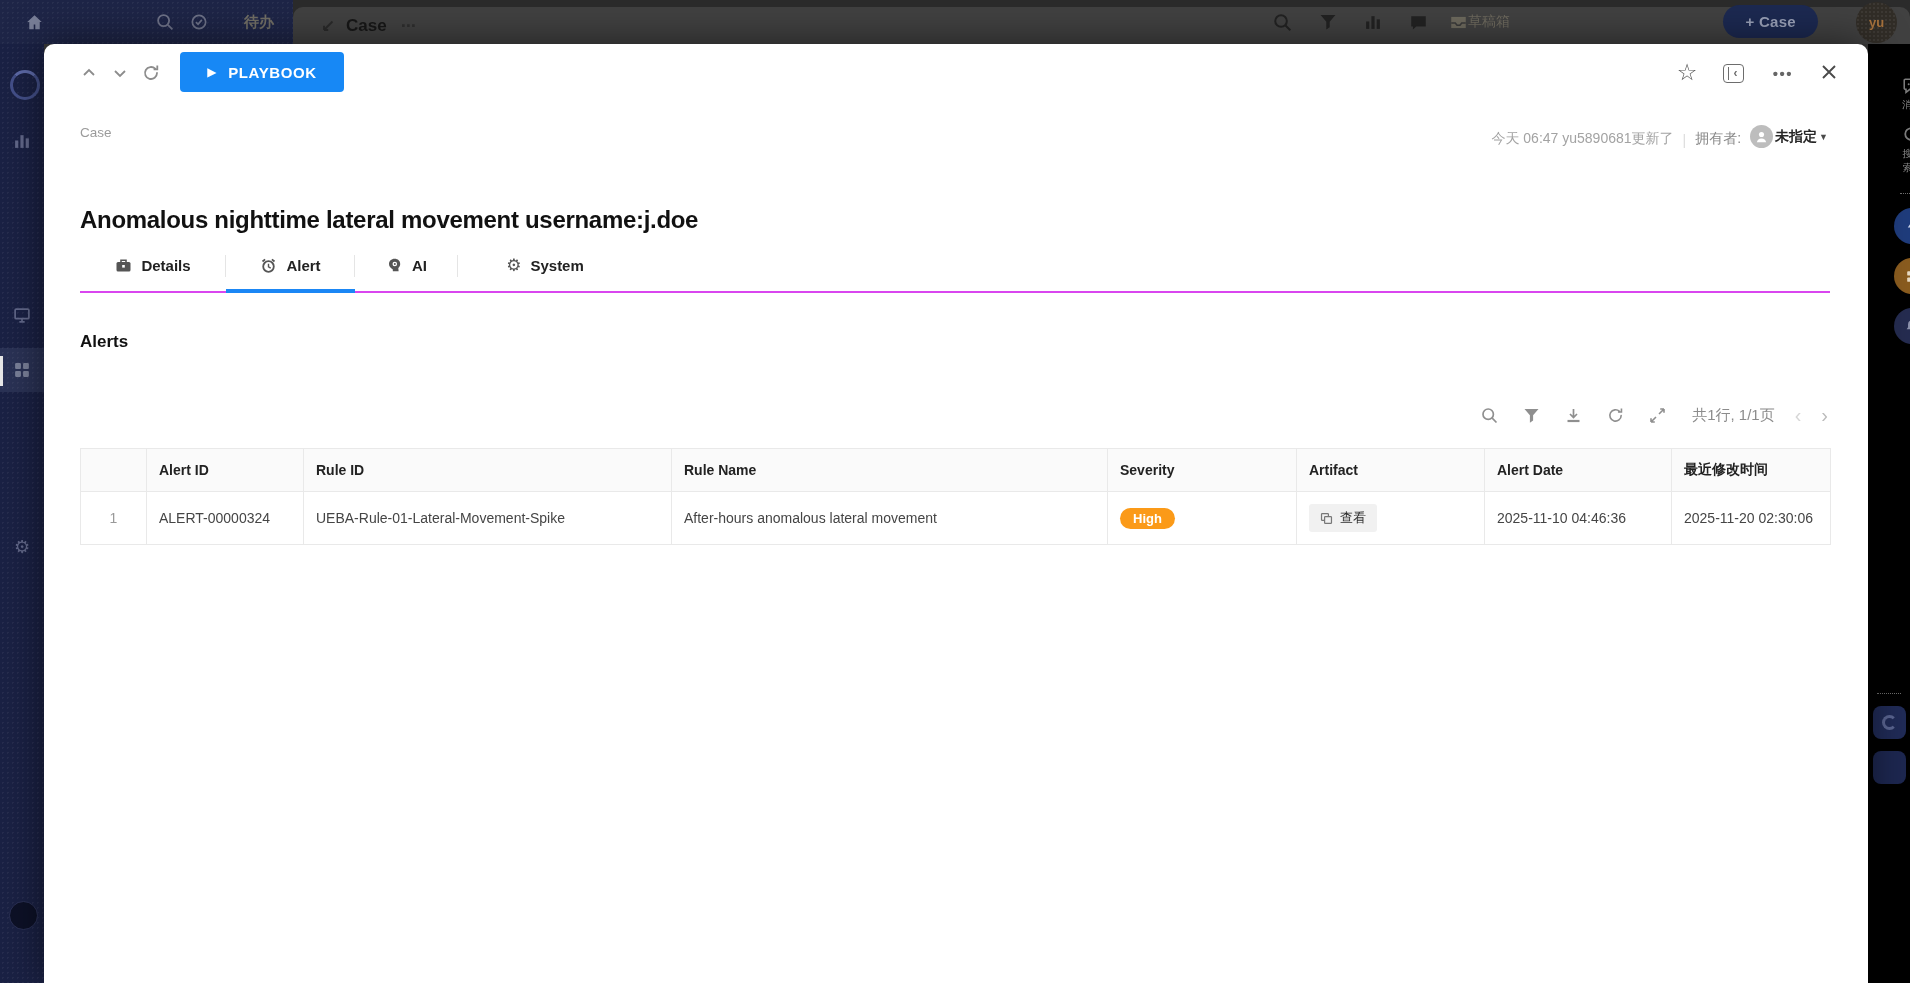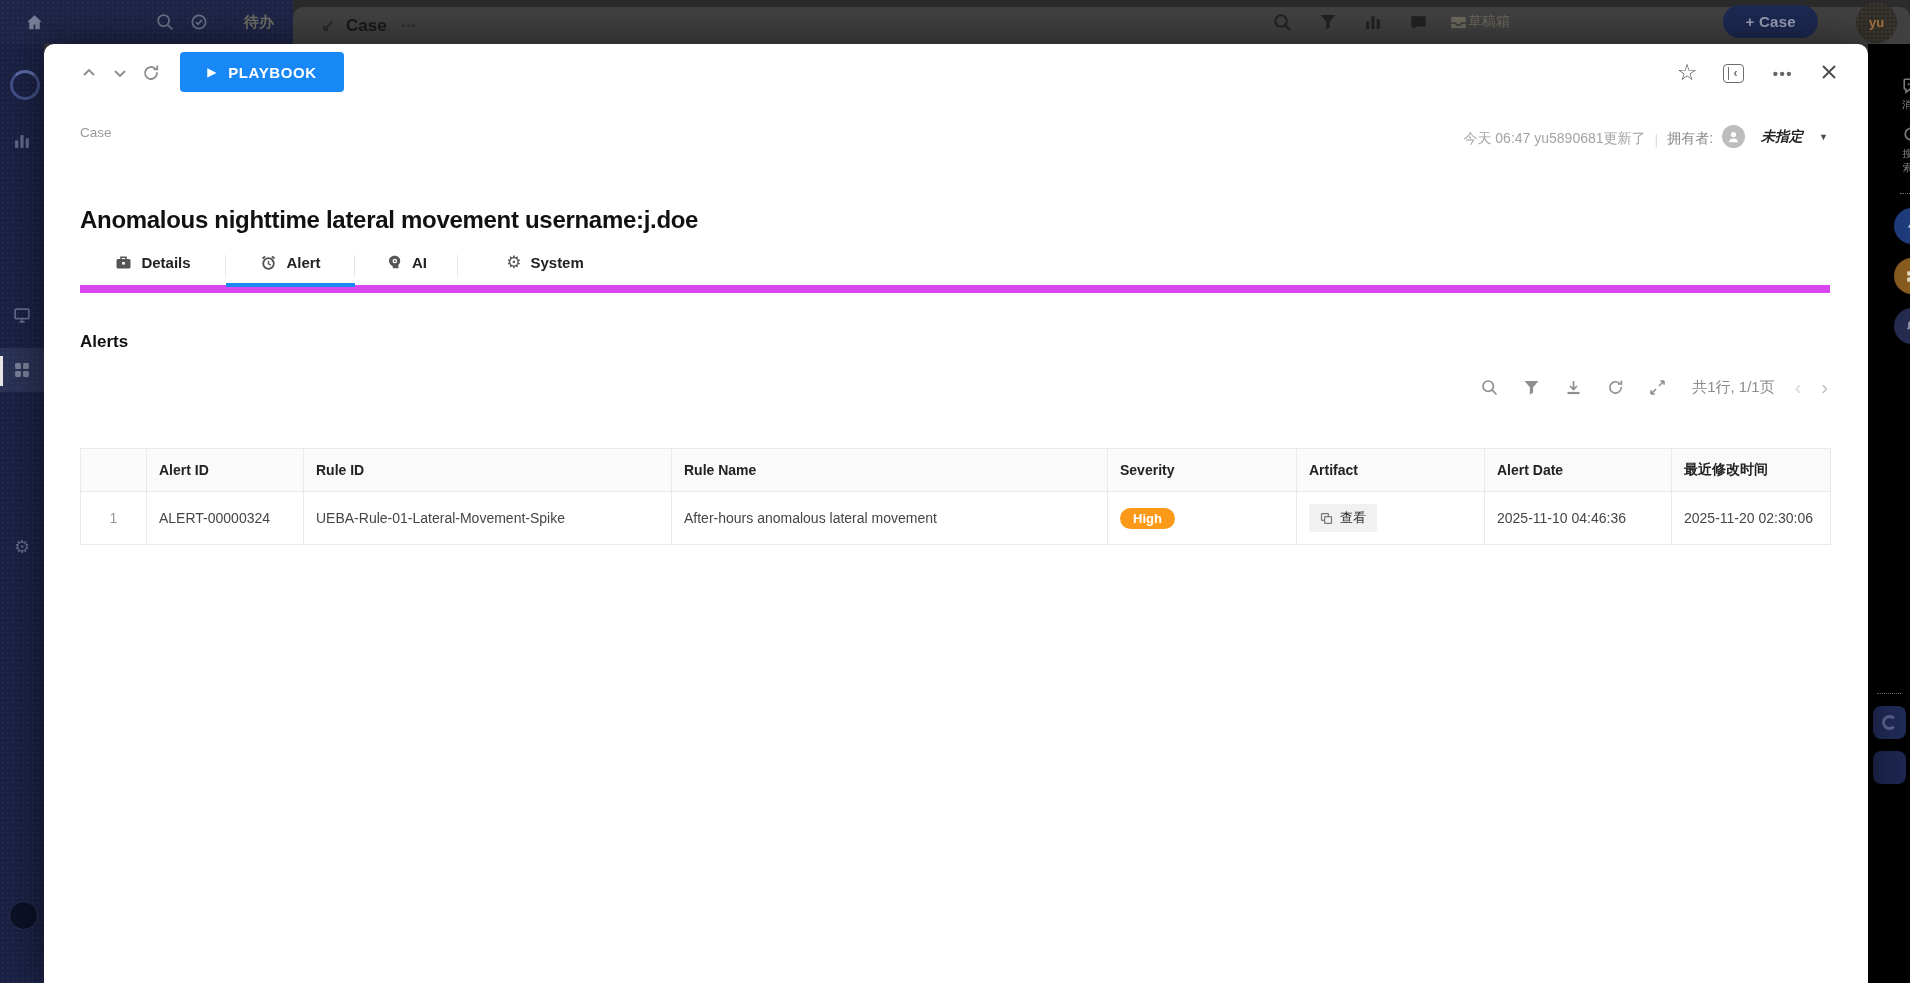--- a/index.html
+++ b/index.html
@@ -57,41 +57,41 @@
   .panel-btn .panel-shape{width:21px;height:19px;border:1.7px solid #6d6d6d;border-radius:4px;position:relative;display:flex;align-items:center;justify-content:center;}
   .panel-shape:before{content:"";position:absolute;left:4px;top:2px;bottom:2px;width:1.7px;background:#6d6d6d;}
   .panel-shape span{font-size:12px;color:#6d6d6d;margin-left:5px;font-weight:bold;}
   .dots-btn{color:#666;font-size:15px;font-weight:bold;letter-spacing:1.5px;}
   .close-btn{color:#4a4a4a;}
 
   .entity-label{position:absolute;left:36px;top:81px;font-size:13.5px;color:#9b9b9b;}
   .meta{position:absolute;right:40px;top:76px;height:28px;display:flex;align-items:flex-end;gap:9px;font-size:14px;color:#a3a3a3;}
   .meta .sep{color:#dcdcdc;}
   .meta .owner-label{color:#8a8a8a;}
-  .owner-chip{display:flex;align-items:center;gap:16px;cursor:pointer;font-style:italic;}
+  .owner-chip{display:flex;align-items:center;gap:2px;cursor:pointer;}
   .owner-avatar{width:23px;height:23px;border-radius:50%;background:#bdbdbd;display:flex;align-items:center;justify-content:center;}
   .owner-value{color:#262626;font-weight:bold;font-size:14px;}
   .caret{font-size:9px;color:#4a4a4a;}
 
   .case-title{position:absolute;left:36px;top:122px;font-size:24px;font-weight:bold;color:#111;letter-spacing:-.3px;font-stretch:condensed;margin-top:40px;}
 
-  .tabs{position:absolute;left:36px;right:38px;top:196px;height:53px;display:flex;border-bottom:8px solid #d946ef;}
+  .tabs{position:absolute;left:36px;right:38px;top:196px;height:53px;display:flex;border-bottom:2px solid #d946ef;}
   .tab{position:relative;display:flex;align-items:center;justify-content:center;gap:9px;color:#222;font-size:15px;font-weight:bold;cursor:pointer;}
   .tab .ticon{color:#555;display:flex;}
   .tab:not(:last-child):after{content:"";position:absolute;right:0;top:15px;height:22px;width:1px;background:#e5e5e5;}
   .tab:nth-child(1){width:146px;}
   .tab:nth-child(2){width:129px;}
   .tab:nth-child(3){width:103px;}
   .tab:nth-child(4){width:174px;}
   .tab:nth-child(5){width:127px;}
   .tab.active:before{content:"";position:absolute;left:0;right:0;bottom:-2px;height:4px;background:#1b87f5;}
 
   .section-title{position:absolute;left:36px;top:288px;font-size:17px;font-weight:bold;color:#111;}
 
-  .table-toolbar{position:absolute;right:40px;top:328px;height:30px;display:flex;align-items:center;gap:20px;color:#8f8f8f;}
+  .table-toolbar{position:absolute;right:40px;top:356px;height:30px;display:flex;align-items:center;gap:20px;color:#8f8f8f;}
   .tt-btn{display:flex;align-items:center;justify-content:center;width:22px;height:22px;cursor:pointer;color:#8f8f8f;}
   .tt-page{font-size:15px;color:#8c8c8c;margin-left:4px;white-space:nowrap;}
   .pg-prev{color:#d6d6d6;font-size:20px;cursor:default;}
   .pg-next{color:#bcbcbc;font-size:20px;cursor:default;}
 
   .alerts-table{position:absolute;left:36px;top:404px;width:1750px;border-collapse:collapse;table-layout:fixed;}
   .alerts-table th,.alerts-table td{border:1px solid #e9e9e9;padding:12px 12px;text-align:left;white-space:nowrap;overflow:hidden;margin-left:33px;}
   .alerts-table th{height:32px;background:#fafafa;font-size:14px;font-weight:bold;color:#222;}
   .alerts-table td{height:39px;font-size:14px;color:#454545;background:#fff;}
   .td-index{text-align:center !important;color:#999 !important;}

